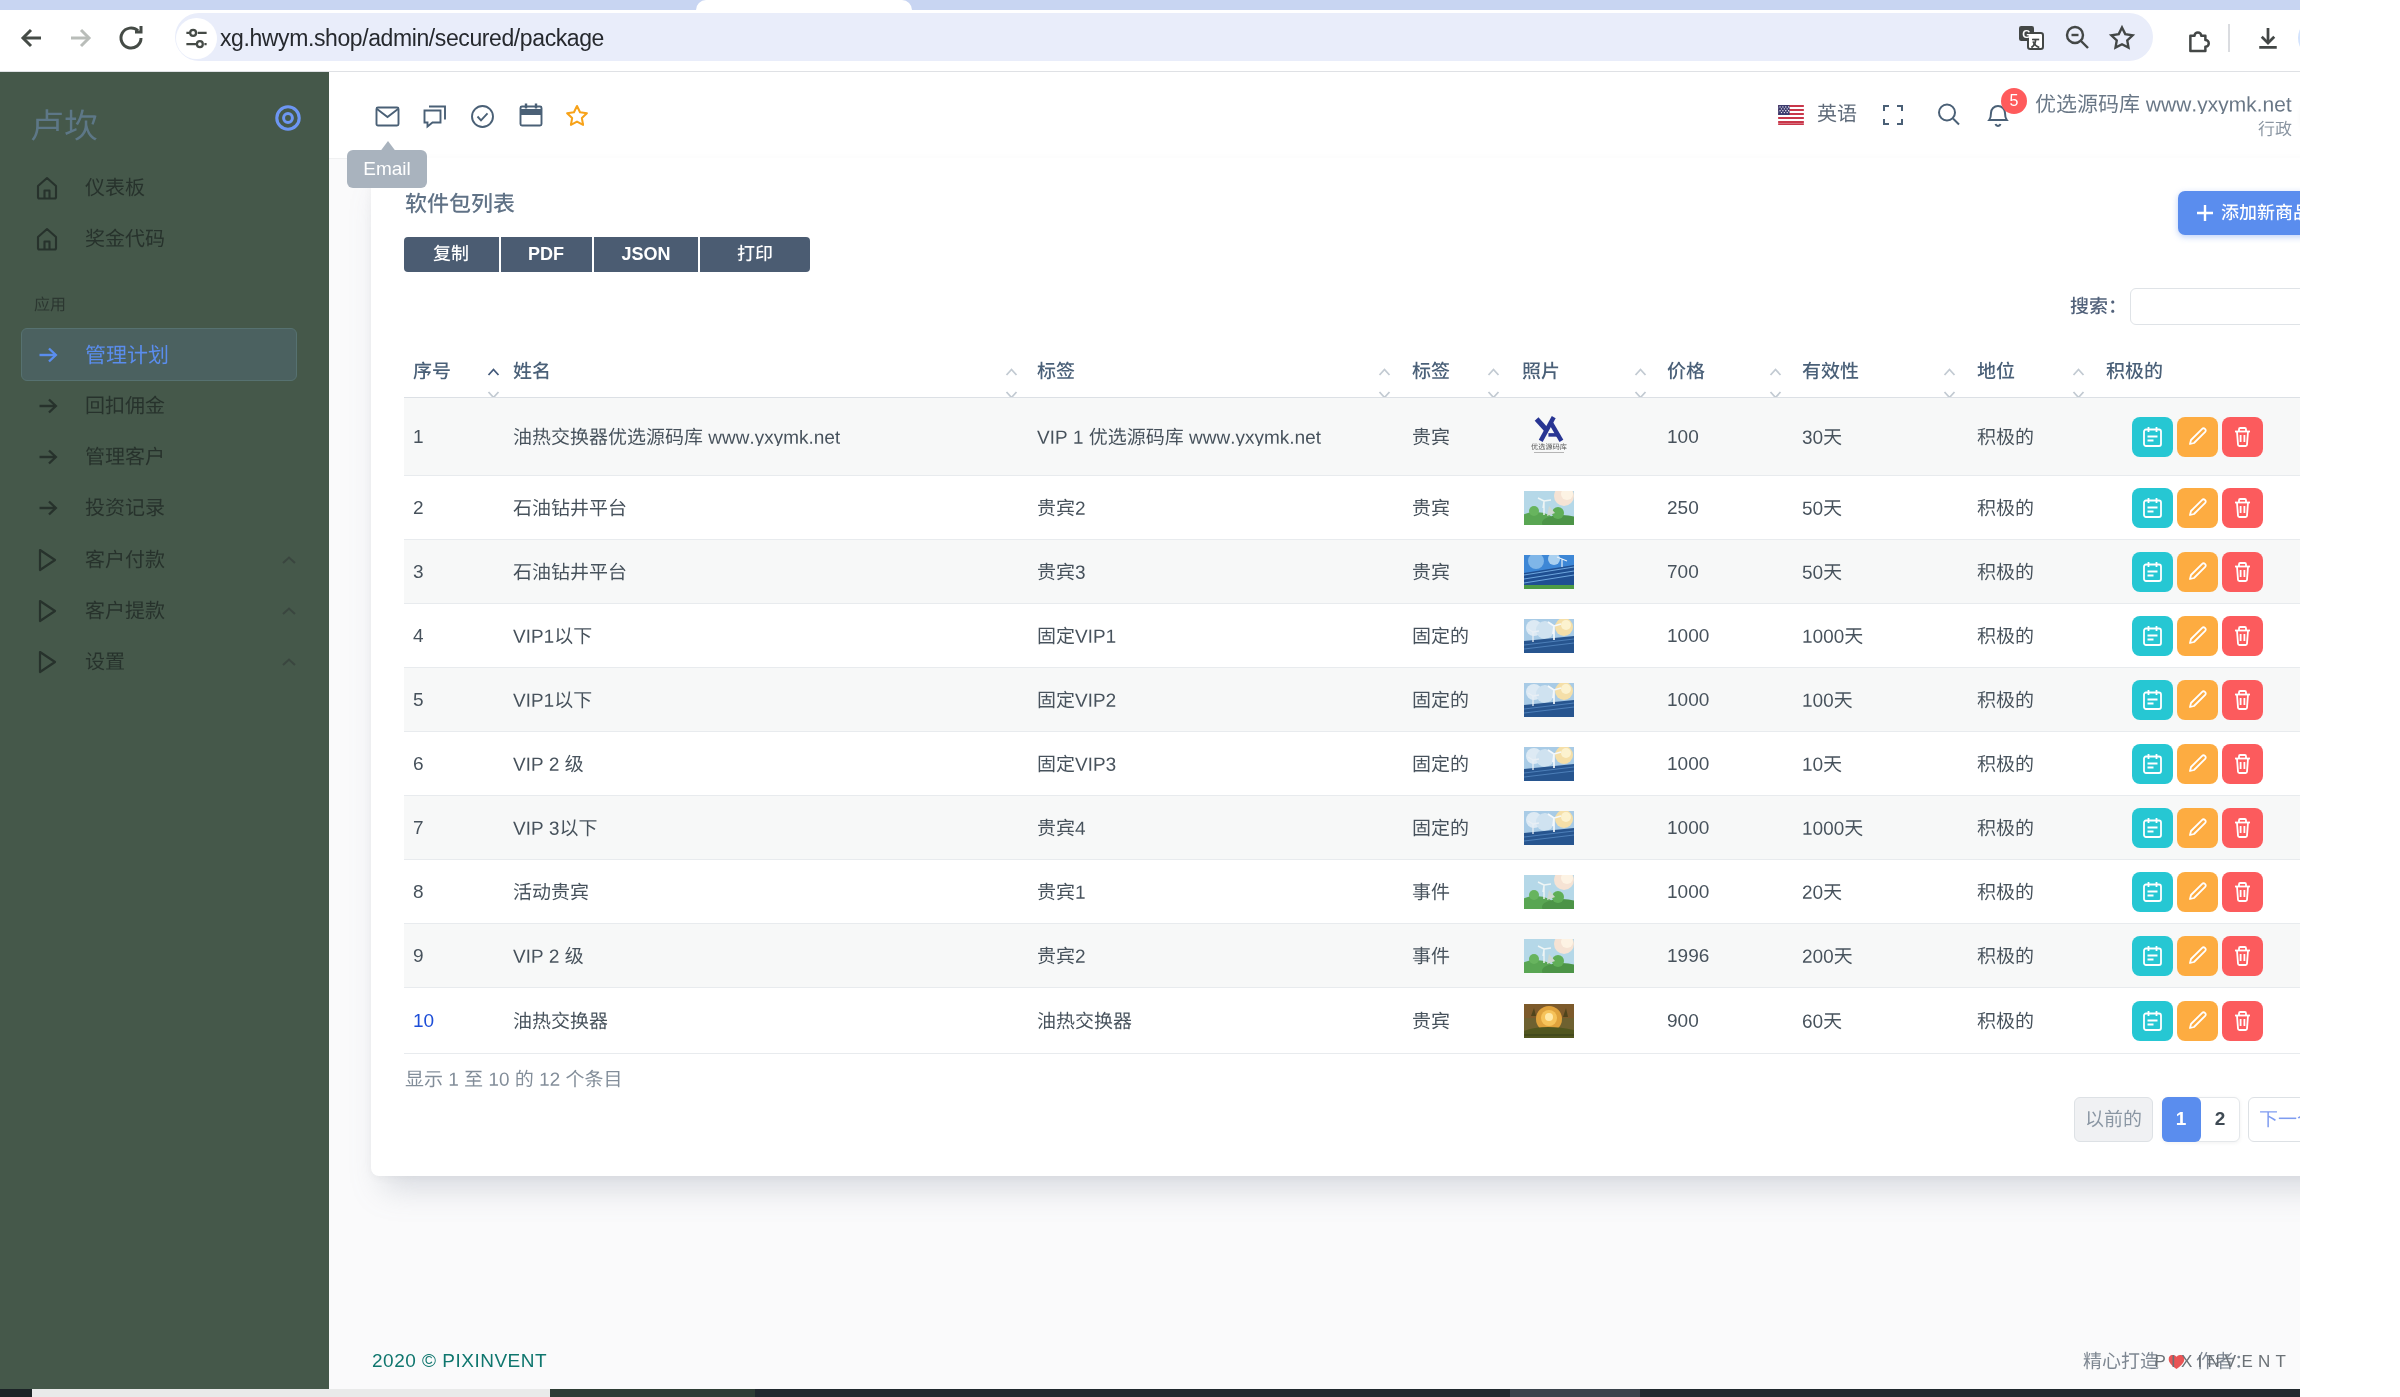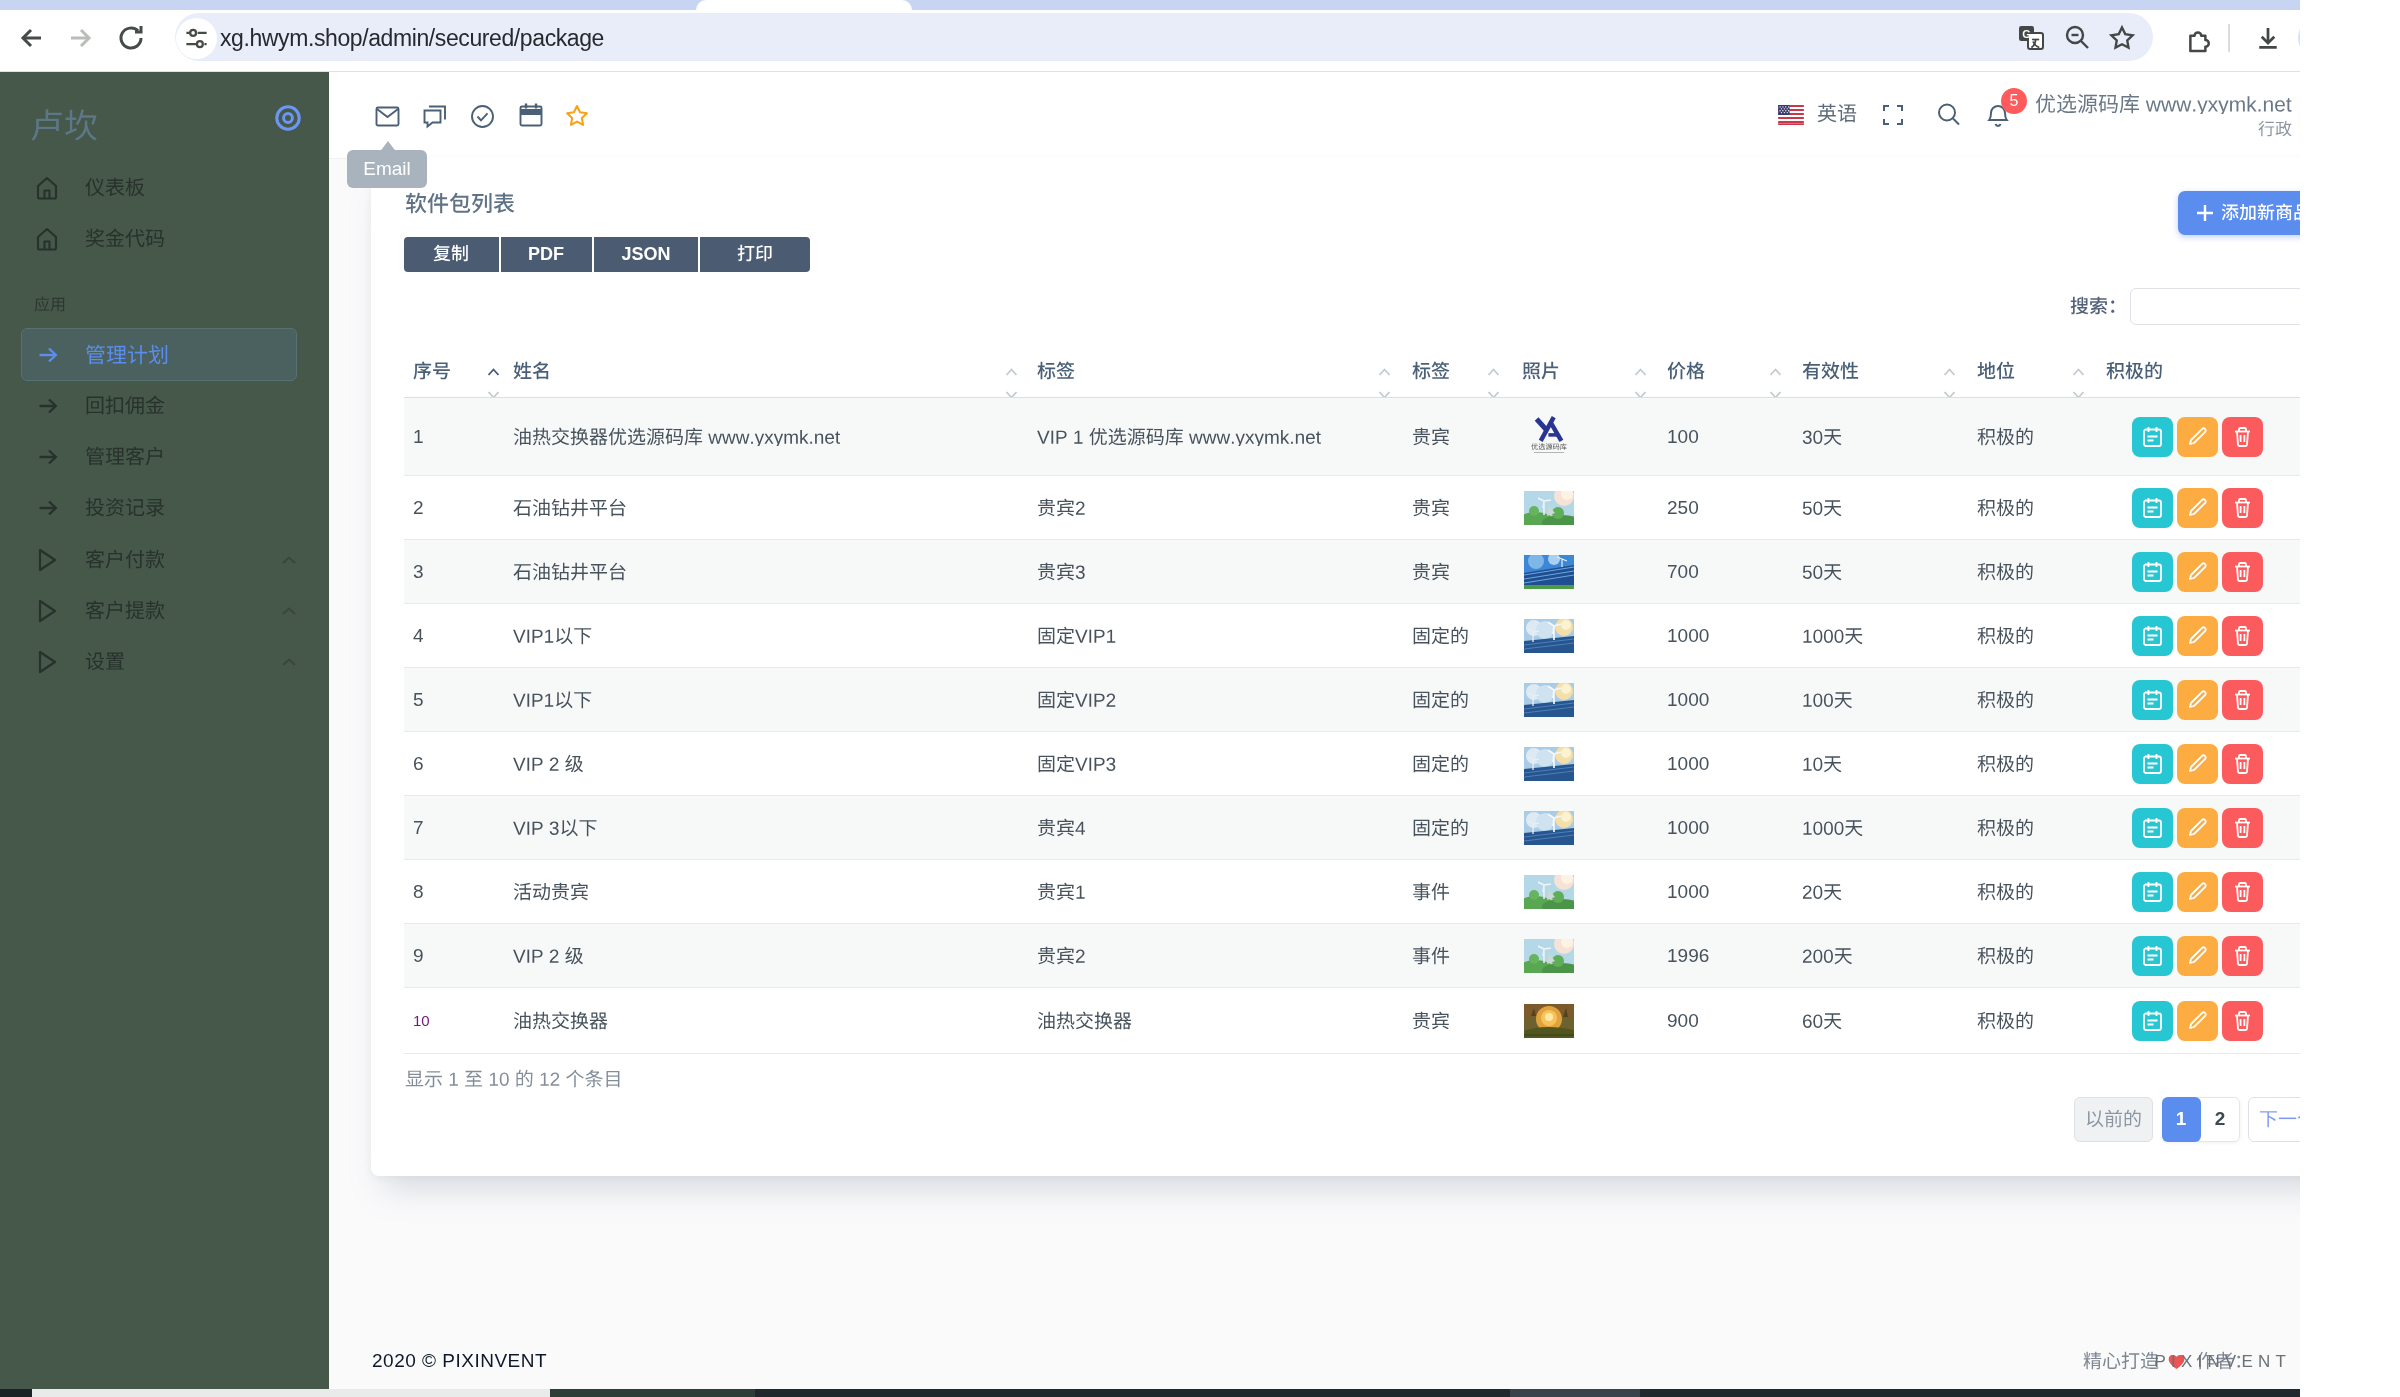--- a/index.html
+++ b/index.html
@@ -1232,21 +1232,21 @@
       <path d="M3 18l1-4L15.2 2.8a1.8 1.8 0 0 1 2.6 0l0.4 0.4a1.8 1.8 0 0 1 0 2.6L7 17z" fill="none" stroke="#fff" stroke-width="1.8" stroke-linejoin="round"></path>
     </svg>
     <svg class="ic" style="left:2232px;top:945.0px" width="21" height="22" viewBox="0 0 21 22">
       <g fill="none" stroke="#fff" stroke-width="1.8">
         <path d="M3 5.5h15"></path>
         <path d="M7 5.5V3.2A1.2 1.2 0 0 1 8.2 2h4.6A1.2 1.2 0 0 1 14 3.2v2.3"></path>
         <path d="M5 5.5l1 13.2A1.4 1.4 0 0 0 7.4 20h6.2a1.4 1.4 0 0 0 1.4-1.3l1-13.2"></path>
         <path d="M8.6 9v7M12.4 9v7"></path>
       </g>
     </svg>
-    <div class="lt" style="left:413px;top:1010.0px;font-size:15px;line-height:22.0px;color:#701a75;font-weight:400;">10</div>
+    <div class="lt" style="left:413px;top:1010.0px;font-size:19px;line-height:22.0px;color:#1d4ed8;font-weight:400;">10</div>
     <svg class="z" style="left:513.0px;top:1010.6px" width="95.0" height="19" viewBox="0 -880 5000 1000">
       <g transform="scale(1 -1)" fill="#47525c">
         <use href="#q82" x="0"></use>
         <use href="#q83" x="1000"></use>
         <use href="#q84" x="2000"></use>
         <use href="#q85" x="3000"></use>
         <use href="#q86" x="4000"></use>
       </g>
     </svg>
     <svg class="z" style="left:1037.0px;top:1010.6px" width="95.0" height="19" viewBox="0 -880 5000 1000">
@@ -1339,21 +1339,21 @@
     <div class="lt" style="left:2181px;transform:translateX(-50%);top:1108.0px;font-size:19px;line-height:22.0px;color:#fff;font-weight:700;">1</div>
     <div class="lt" style="left:2220px;transform:translateX(-50%);top:1108.0px;font-size:19px;line-height:22.0px;color:#3f4a54;font-weight:700;">2</div>
     <div style="position:absolute;left:2248px;top:1097px;width:78px;height:45px;background:#fff;border:1px solid #dde1e5;border-radius:6px"></div>
     <svg class="z" style="left:2258.5px;top:1108.6px" width="57.0" height="19" viewBox="0 -880 3000 1000">
       <g transform="scale(1 -1)" fill="#7f9cf0">
         <use href="#q107" x="0"></use>
         <use href="#q124" x="1000"></use>
         <use href="#q120" x="2000"></use>
       </g>
     </svg>
-    <div class="lt" style="left:372px;top:1350.0px;font-size:19px;line-height:22.0px;color:#0f172a;font-weight:400;letter-spacing:0.5px;">2020 © PIXINVENT</div>
+    <div class="lt" style="left:372px;top:1350.0px;font-size:19px;line-height:22.0px;color:#0f766e;font-weight:400;letter-spacing:0.5px;">2020 © PIXINVENT</div>
     <svg class="ic" style="left:2168px;top:1354px" width="17" height="16" viewBox="0 0 24 22">
       <path d="M12 21C5 16 1 11.5 1 7a6 6 0 0 1 11-3.3A6 6 0 0 1 23 7c0 4.5-4 9-11 14z" fill="#ea5455"></path>
     </svg>
     <svg class="z" style="left:2083.0px;top:1350.6px" width="76.0" height="19" viewBox="0 -880 4000 1000">
       <g transform="scale(1 -1)" fill="#7d8691">
         <use href="#q125" x="0"></use>
         <use href="#q126" x="1000"></use>
         <use href="#q127" x="2000"></use>
         <use href="#q128" x="3000"></use>
       </g>

